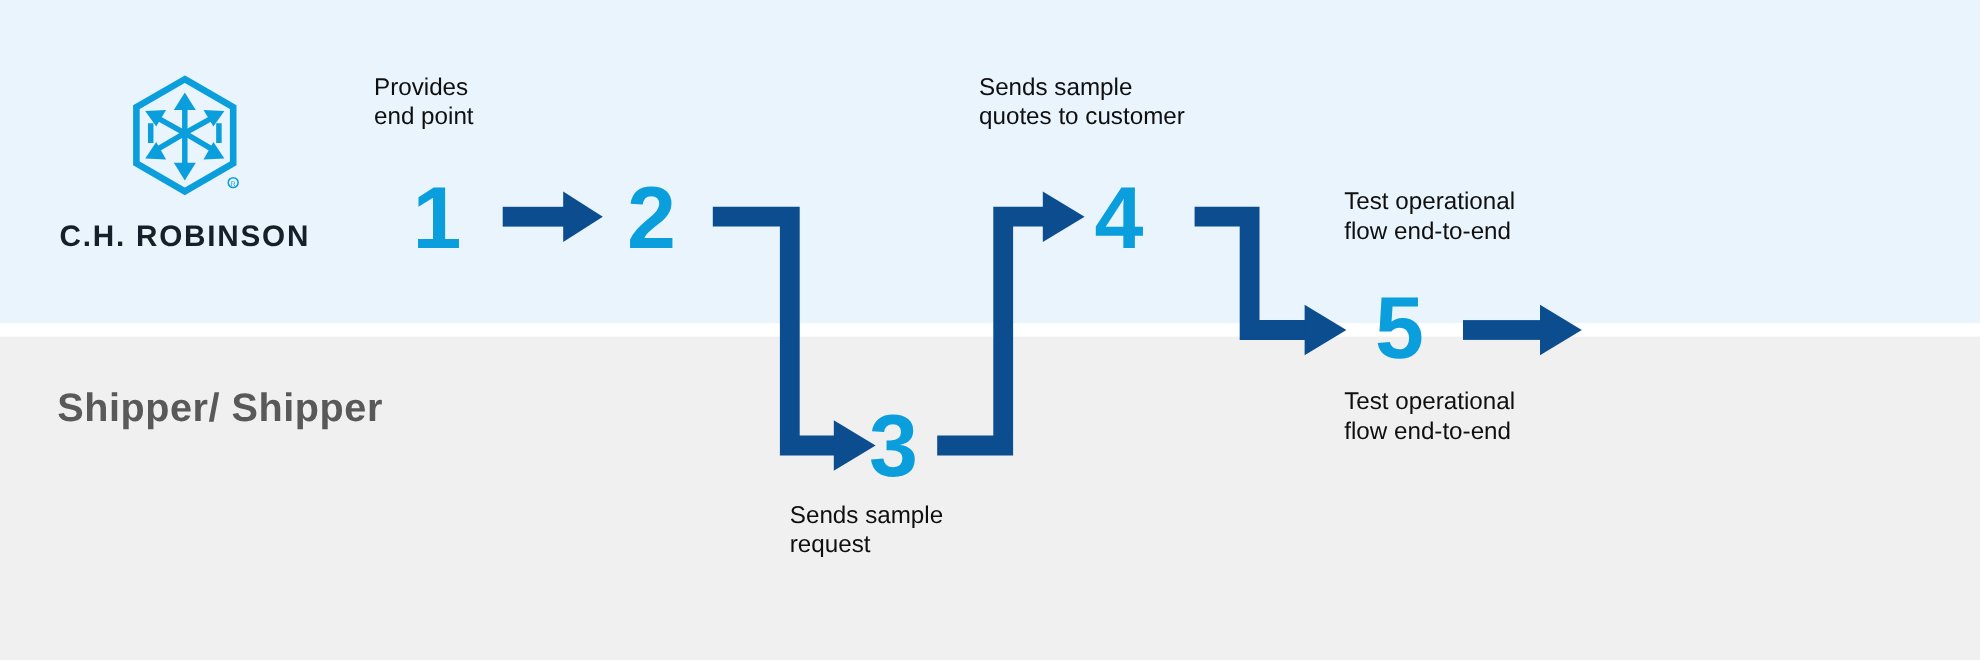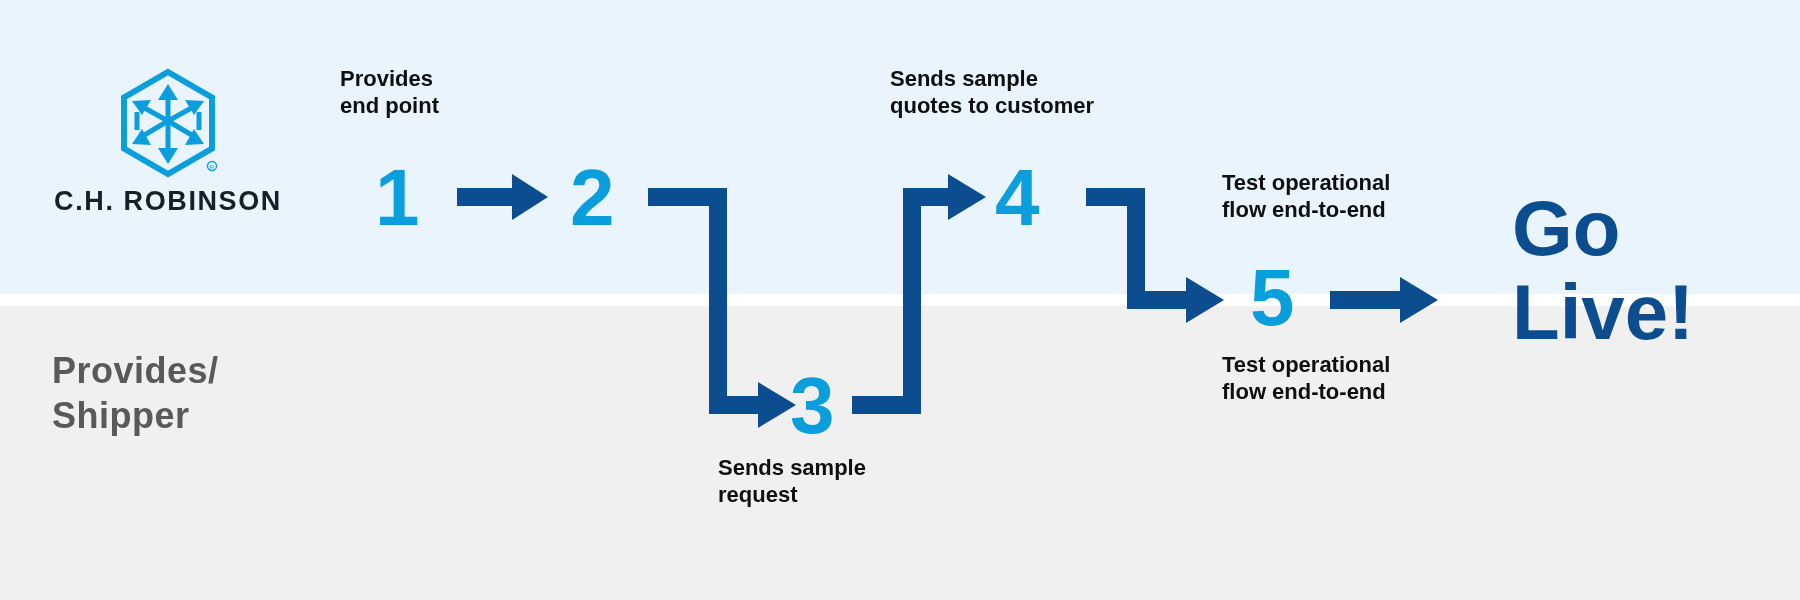--- a/index.html
+++ b/index.html
@@ -51,20 +51,21 @@
   
   .logo-block {
     position: absolute;
     left: 48px;
     top: 68px;
     width: 240px;
     text-align: center;
   }
   .logo-mark { display:block; margin: 0 auto; }
   .logo-word {
+    margin-top: 14px;
     font-size: 27px;
     font-weight: bold;
     letter-spacing: 1.6px;
     color: #15202b;
     white-space: nowrap;
   }
 
   
   .lane-label {
     position: absolute;
@@ -84,21 +85,21 @@
     font-size: 80px;
     font-weight: bold;
     line-height: 1;
     color: #0a9fdc;
   }
 
   
   .caption {
     position: absolute;
     font-size: 22px;
-    font-weight: bold;
+    font-weight: normal;
     line-height: 1.22;
     color: #0f0f0f;
     white-space: pre-line;
   }
 
   
   .golive {
     position: absolute;
     left: 1512px;
     top: 186px;
@@ -177,21 +178,21 @@
       <g stroke="#0a9fdc" stroke-width="5" fill="none">
         <polyline points="21,44 21,62"></polyline>
         <polyline points="83,44 83,62"></polyline>
       </g>
       <circle cx="96" cy="98" r="4.5" fill="none" stroke="#0a9fdc" stroke-width="1.4"></circle>
       <text x="96" y="101" font-size="6" fill="#0a9fdc" text-anchor="middle" font-family="'Liberation Sans', sans-serif">R</text>
     </svg>
     <div class="logo-word">C.H. ROBINSON</div>
   </div>
 
-  <div class="lane-label">Provides/
+  <div class="lane-label">Shipper/
 Shipper</div>
 
   <div class="caption" style="left:340px; top:66px; width:210px;">Provides
 end point</div>
   <div class="step-num" style="left:375px; top:158px;">1</div>
 
   <div class="step-num" style="left:570px; top:158px;">2</div>
 
   <div class="step-num" style="left:790px; top:366px;">3</div>
   <div class="caption" style="left:718px; top:455px; width:230px;">Sends sample
@@ -200,16 +201,14 @@
   <div class="caption" style="left:890px; top:66px; width:300px;">Sends sample
 quotes to customer</div>
   <div class="step-num" style="left:995px; top:158px;">4</div>
 
   <div class="caption" style="left:1222px; top:170px; width:260px;">Test operational
 flow end-to-end</div>
   <div class="step-num" style="left:1250px; top:258px;">5</div>
   <div class="caption" style="left:1222px; top:352px; width:260px;">Test operational
 flow end-to-end</div>
 
-  <div class="golive">Go
-Live!</div>
 
 </div>
 
 </body></html>

